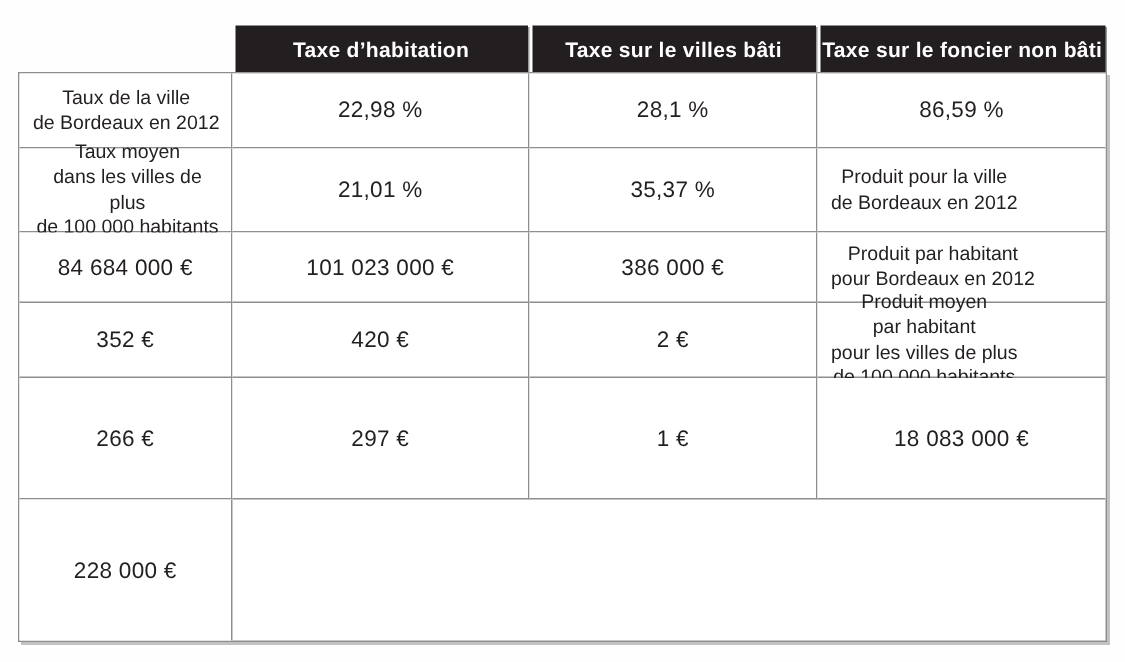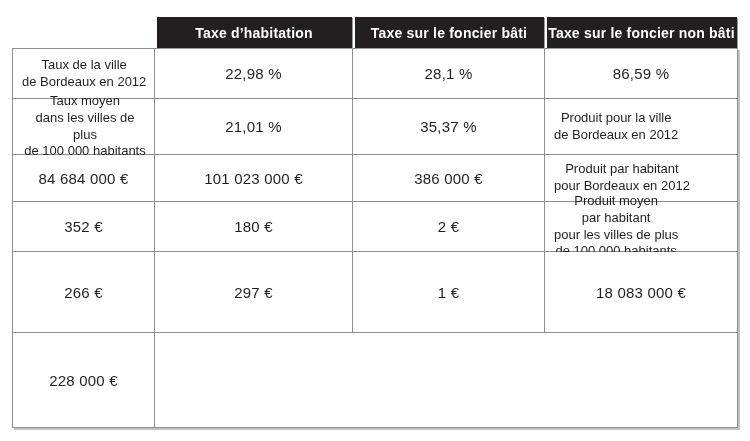--- a/index.html
+++ b/index.html
@@ -74,21 +74,21 @@
 </style>
 </head>
 <body>
 
 <div class="page">
   <div class="tax-table">
 
     <div class="header-row">
       <div class="corner-cell"></div>
       <div class="header-cell">Taxe d’habitation</div>
-      <div class="header-cell">Taxe sur le foncier bâti</div>
+      <div class="header-cell">Taxe sur le villes bâti</div>
       <div class="header-cell">Taxe sur le foncier non bâti</div>
     </div>
 
     <div class="body-grid">
 
       <div class="cell label-cell">Taux de la ville
 de Bordeaux en 2012</div>
       <div class="cell value-cell">22,98 %</div>
       <div class="cell value-cell">28,1 %</div>
       <div class="cell value-cell">86,59 %</div>
@@ -101,21 +101,21 @@
 
       <div class="cell label-cell">Produit pour la ville
 de Bordeaux en 2012</div>
       <div class="cell value-cell">84 684 000 €</div>
       <div class="cell value-cell">101 023 000 €</div>
       <div class="cell value-cell">386 000 €</div>
 
       <div class="cell label-cell">Produit par habitant
 pour Bordeaux en 2012</div>
       <div class="cell value-cell">352 €</div>
-      <div class="cell value-cell">180 €</div>
+      <div class="cell value-cell">420 €</div>
       <div class="cell value-cell">2 €</div>
 
       <div class="cell label-cell">Produit moyen
 par habitant
 pour les villes de plus
 de 100 000 habitants</div>
       <div class="cell value-cell">266 €</div>
       <div class="cell value-cell">297 €</div>
       <div class="cell value-cell">1 €</div>
 

